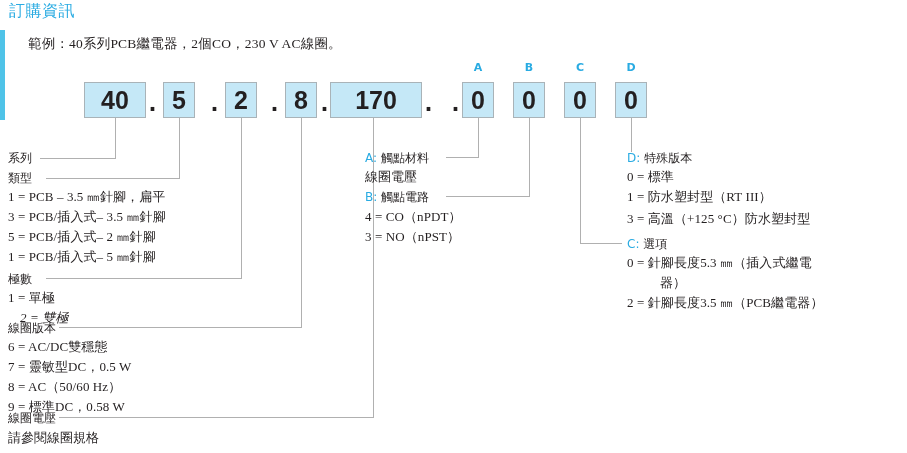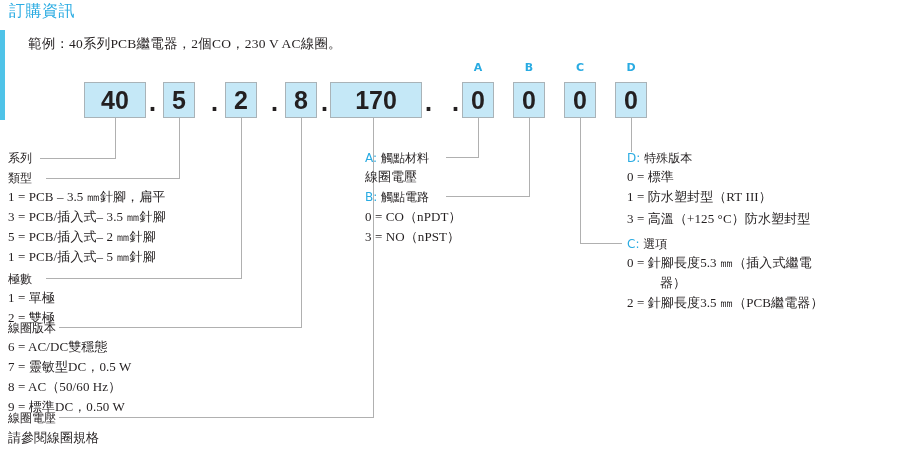--- a/index.html
+++ b/index.html
@@ -206,42 +206,42 @@
 
 <div class="sec-head" style="left:8px; top:150px;">系列</div>
 <div class="sec-head" style="left:8px; top:170px;">類型</div>
 <div class="opt" style="left:8px; top:188px;">1 = PCB – 3.5 ㎜針腳，扁平</div>
 <div class="opt" style="left:8px; top:208px;">3 = PCB/插入式– 3.5 ㎜針腳</div>
 <div class="opt" style="left:8px; top:228px;">5 = PCB/插入式– 2 ㎜針腳</div>
 <div class="opt" style="left:8px; top:248px;">1 = PCB/插入式– 5 ㎜針腳</div>
 
 <div class="sec-head" style="left:8px; top:271px;">極數</div>
 <div class="opt" style="left:8px; top:289px;">1 = 單極</div>
-<div class="opt" style="left:8px; top:309px;">2 = 雙極</div>
+<div class="opt" style="left:20px; top:309px;font-style:italic;">2 = 雙極</div>
 
 <div class="sec-head" style="left:8px; top:320px;">線圈版本</div>
 <div class="opt" style="left:8px; top:338px;">6 = AC/DC雙穩態</div>
 <div class="opt" style="left:8px; top:358px;">7 = 靈敏型DC，0.5 W</div>
 <div class="opt" style="left:8px; top:378px;">8 = AC（50/60 Hz）</div>
-<div class="opt" style="left:8px; top:398px;">9 = 標準DC，0.50 W</div>
+<div class="opt" style="left:8px; top:398px;">9 = 標準DC，0.58 W</div>
 
 <div class="sec-head" style="left:8px; top:410px;">線圈電壓</div>
 <div class="note" style="left:8px; top:429px;">請參閱線圈規格</div>
 
 <div class="sec-head cyan-key" style="left:365px; top:150px;">
   <span class="key">A:</span>
   <span>觸點材料</span>
 </div>
 <div class="note" style="left:365px; top:168px;">線圈電壓</div>
 
 <div class="sec-head cyan-key" style="left:365px; top:189px;">
   <span class="key">B:</span>
   <span>觸點電路</span>
 </div>
-<div class="opt" style="left:365px; top:208px;">0 = CO（nPDT）</div>
+<div class="opt" style="left:365px; top:208px;">4 = CO（nPDT）</div>
 <div class="opt" style="left:365px; top:228px;">3 = NO（nPST）</div>
 
 <div class="sec-head cyan-key" style="left:627px; top:150px;">
   <span class="key">D:</span>
   <span>特殊版本</span>
 </div>
 <div class="opt" style="left:627px; top:168px;">0 = 標準</div>
 <div class="opt" style="left:627px; top:188px;">1 = 防水塑封型（RT III）</div>
 <div class="opt" style="left:627px; top:210px;">3 = 高溫（+125 °C）防水塑封型</div>
 

